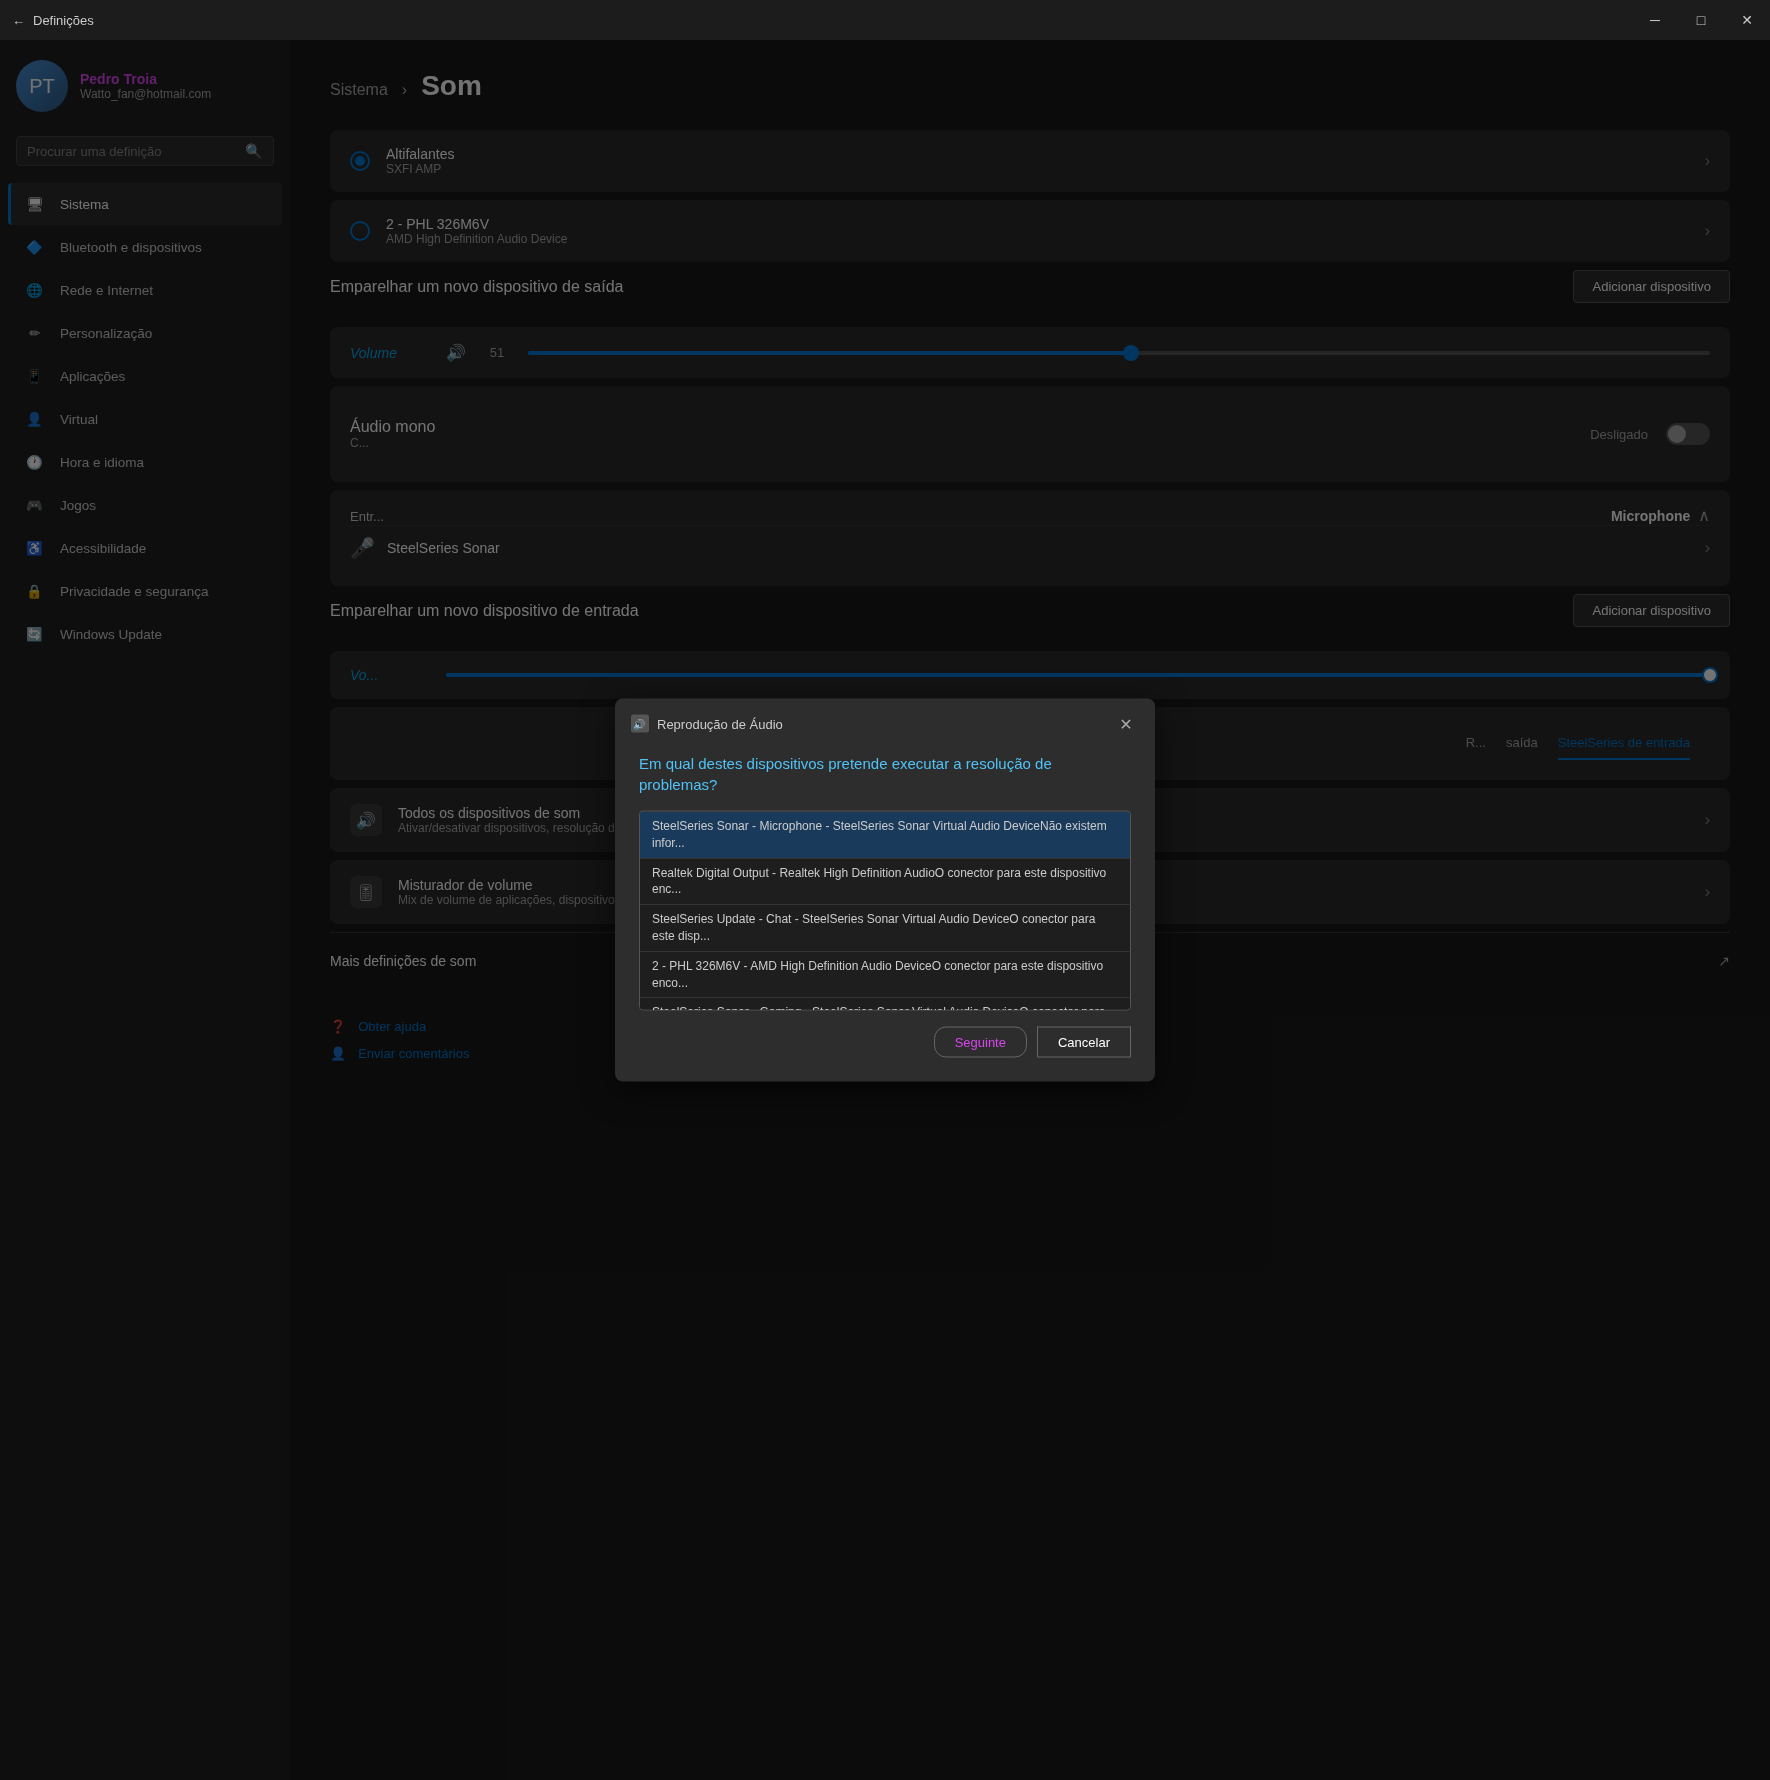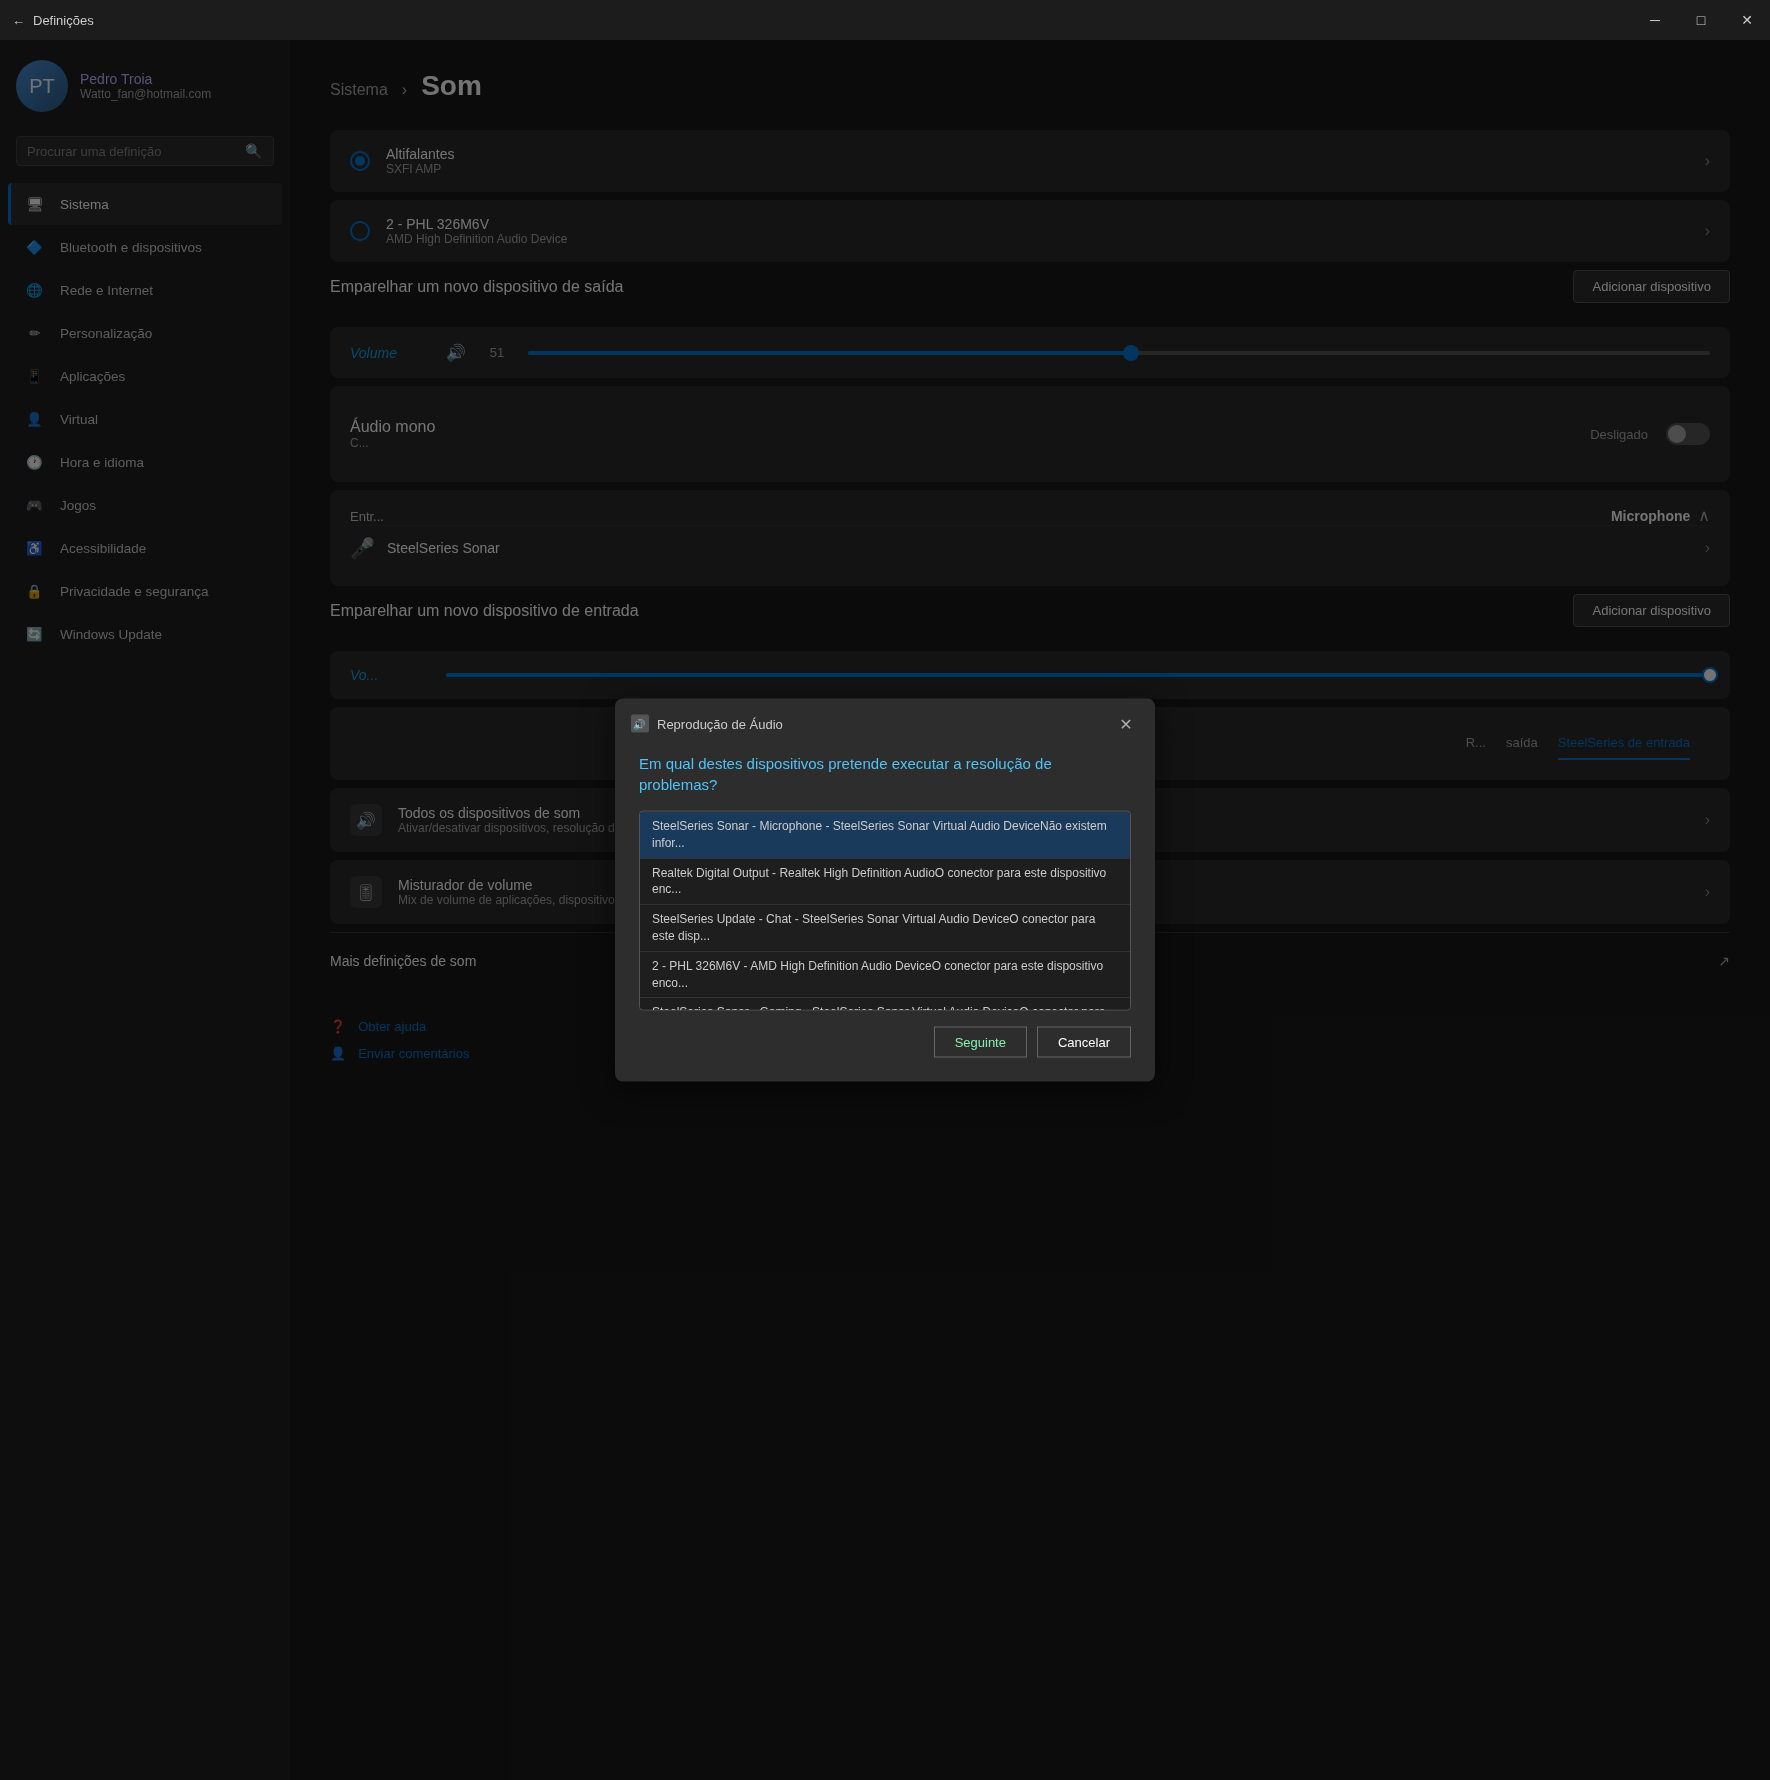--- a/index.html
+++ b/index.html
@@ -83,22 +83,22 @@
       color: #fff;
       overflow: hidden;
       flex-shrink: 0;
     }
     .user-info {
       display: flex;
       flex-direction: column;
     }
     .user-name {
       font-size: 14px;
-      font-weight: 400;
-      color: #c4b5fd;
+      font-weight: 700;
+      color: #d946ef;
     }
     .user-email {
       font-size: 12px;
       color: #aaaaaa;
     }
 
     .search-box {
       margin: 8px 16px 16px 16px;
       background: #2d2d2d;
       border: 1px solid #444;
@@ -440,22 +440,22 @@
     .dialog-list-item.selected { background: #1a3a5c; }
     .dialog-actions {
       display: flex;
       justify-content: flex-end;
       gap: 10px;
       padding: 0 0 8px 0;
     }
     .btn-primary {
       background: #2d2d2d;
       border: 1px solid #666;
-      border-radius: 0;
-      color: #86efac;
+      border-radius: 12px;
+      color: #d946ef;
       padding: 7px 20px;
       font-size: 13px;
       cursor: pointer;
     }
     .btn-cancel {
       background: #2d2d2d;
       border: 1px solid #666;
       border-radius: 0;
       color: #ffffff;
       padding: 7px 20px;

